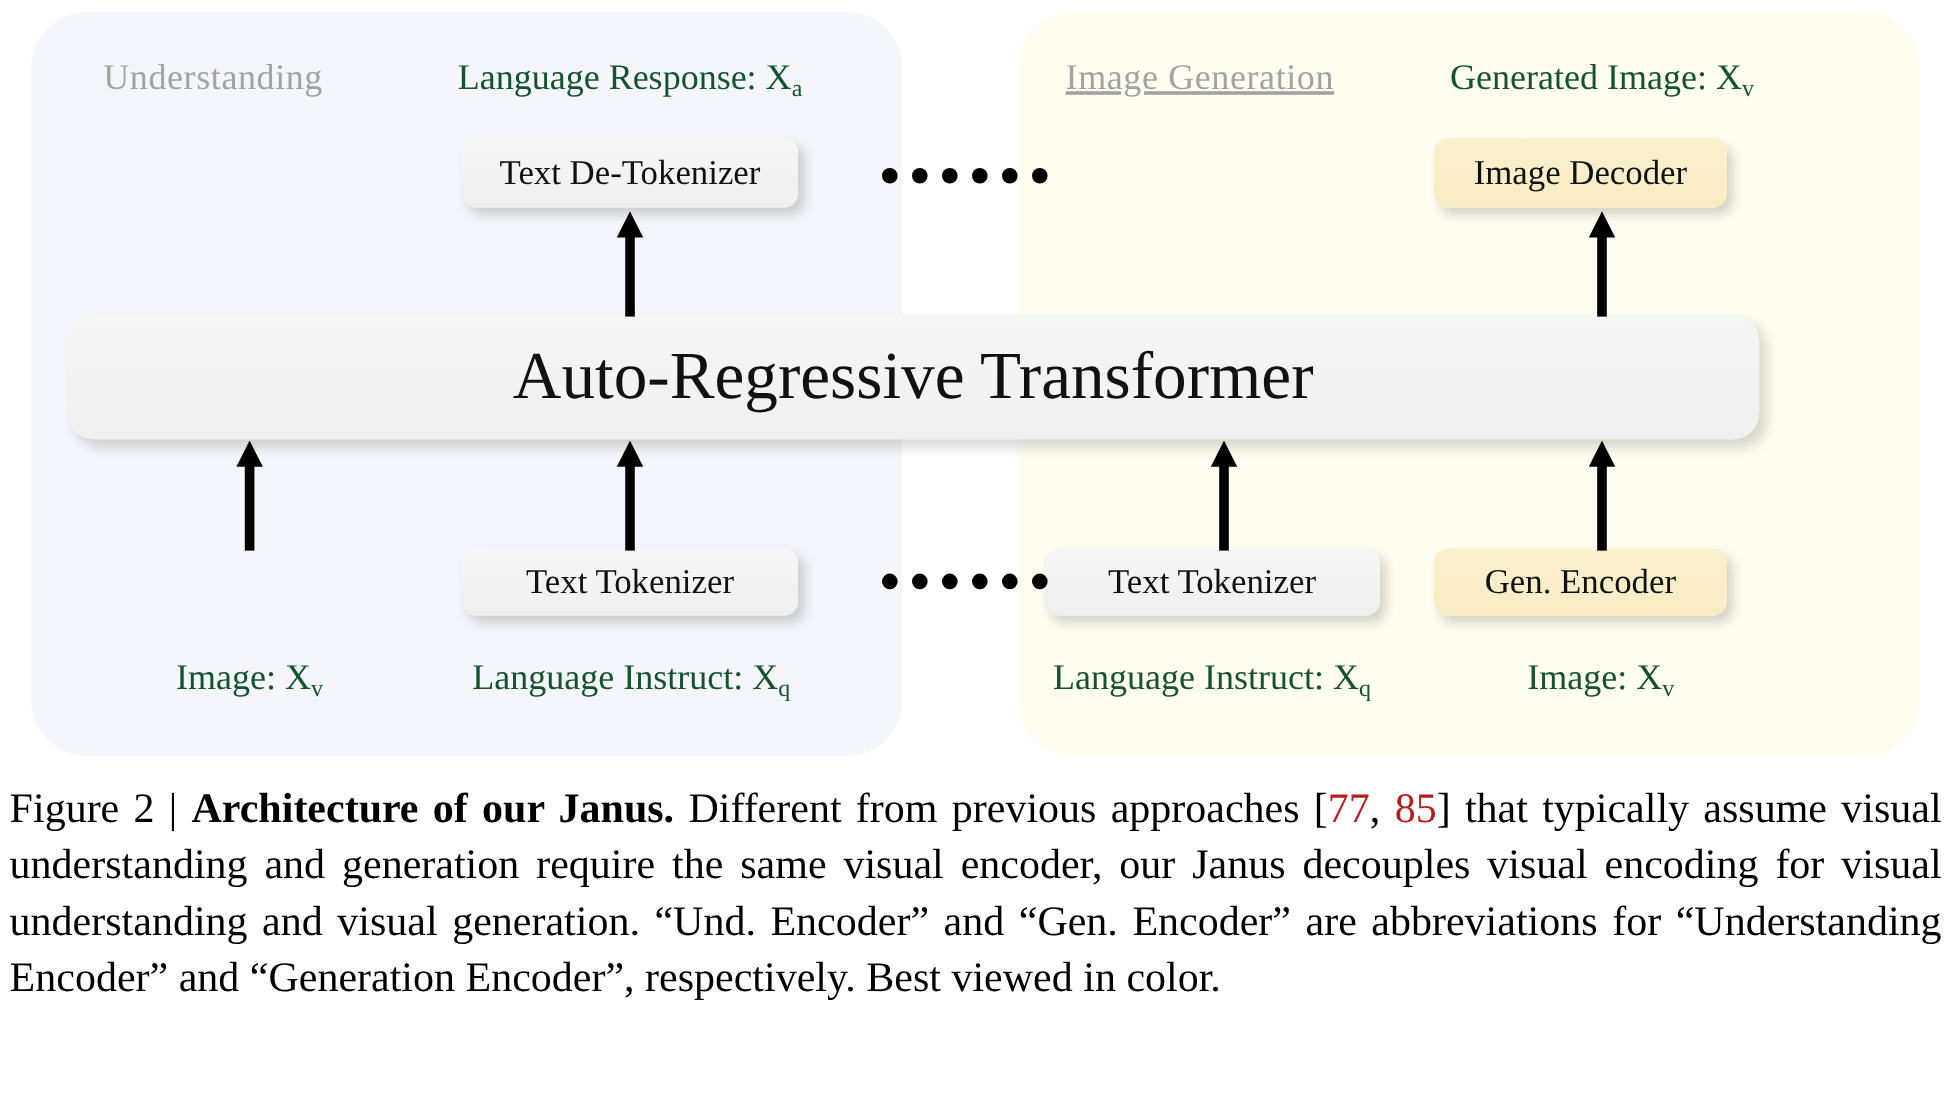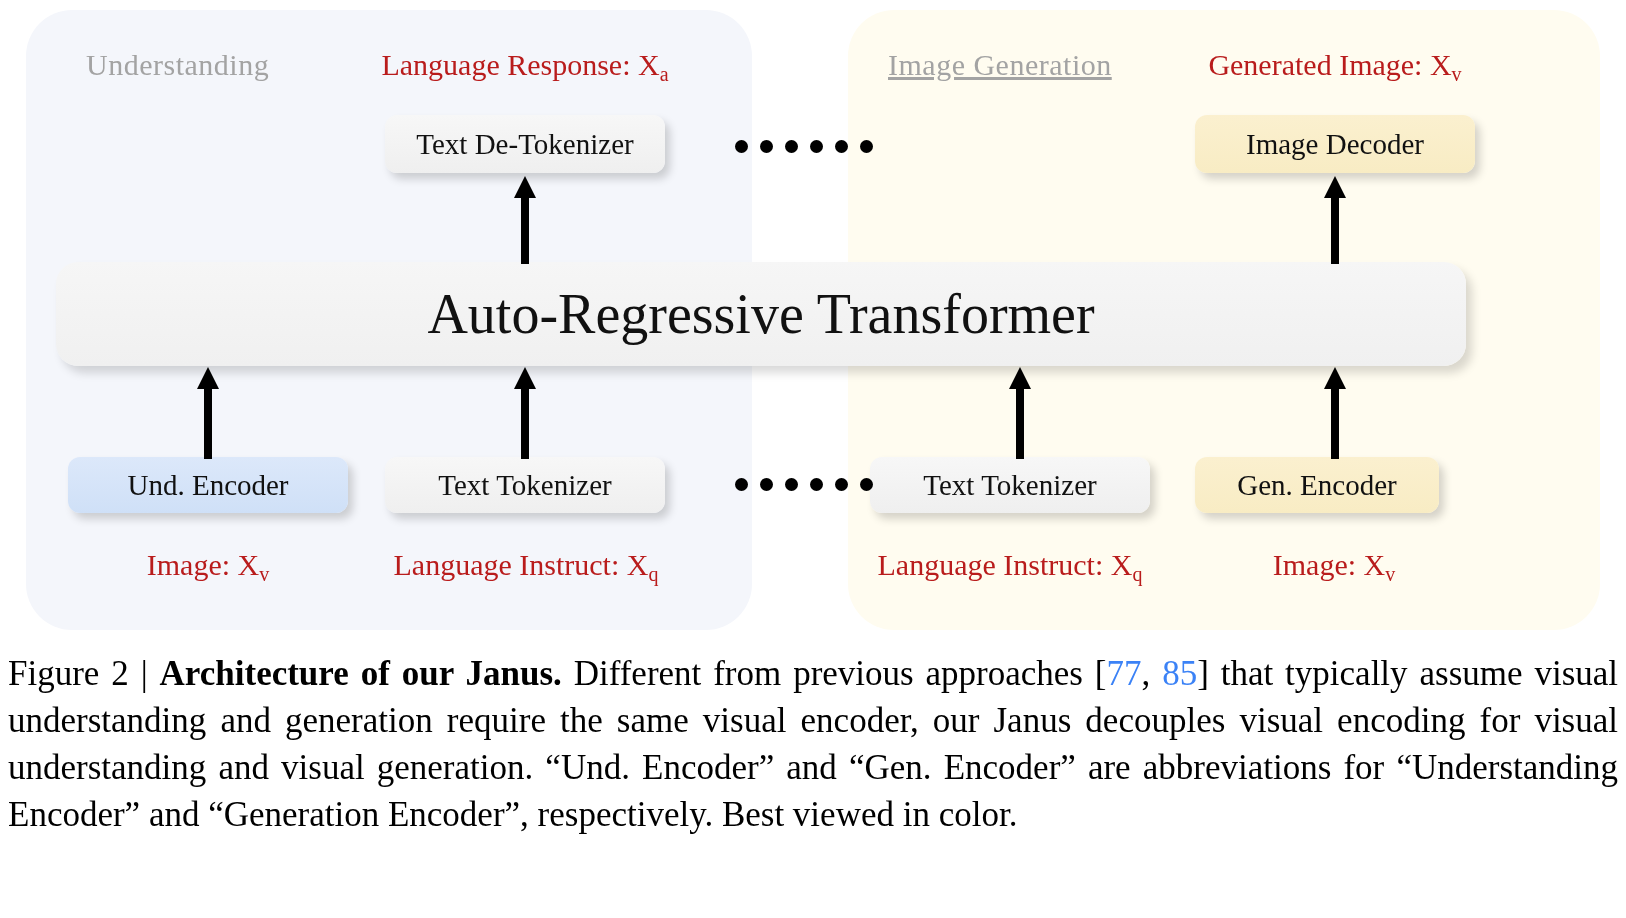--- a/index.html
+++ b/index.html
@@ -50,21 +50,21 @@
     letter-spacing: 0.5px;
     white-space: nowrap;
     font-family: "Liberation Serif", "DejaVu Serif", serif;
   }
   #heading-understanding { left: 86px;  top: 48px; }
   #heading-generation    { left: 888px; top: 48px; text-decoration: underline; }
 
   
   .io-label {
     position: absolute;
-    color: #b91c1c;
+    color: #14532d;
     font-size: 30px;
     white-space: nowrap;
     text-align: center;
     font-family: "Liberation Serif", "DejaVu Serif", serif;
   }
   .io-label .sub {
     font-size: 20px;
     vertical-align: -0.28em;
     letter-spacing: 0;
   }
@@ -92,21 +92,21 @@
     background: linear-gradient(180deg, #f7f7f7 0%, #efefef 100%);
   }
   .box.blue {
     background: linear-gradient(180deg, #dce8fa 0%, #cfe0f7 100%);
   }
   .box.cream {
     background: linear-gradient(180deg, #fbf0cf 0%, #f8ecc4 100%);
   }
 
   #box-text-detokenizer { left: 385px;  top: 115px; width: 280px; height: 58px; }
-  #box-image-decoder    { left: 1195px; top: 115px; width: 280px; height: 58px; }
+  #box-image-decoder    { left: 1195px; top: 115px; width: 244px; height: 58px; }
   #box-und-encoder      { left: 68px;   top: 457px; width: 280px; height: 56px; }
   #box-text-tokenizer-left  { left: 385px;  top: 457px; width: 280px; height: 56px; }
   #box-text-tokenizer-right { left: 870px;  top: 457px; width: 280px; height: 56px; }
   #box-gen-encoder      { left: 1195px; top: 457px; width: 244px; height: 56px; }
 
   
   #box-transformer {
     position: absolute;
     left: 56px;
     top: 262px;
@@ -160,21 +160,21 @@
     left: 8px;
     top: 650px;
     width: 1610px;
     font-size: 35px;
     line-height: 47px;
     color: #000000;
     text-align: justify;
     font-family: "Liberation Serif", "DejaVu Serif", serif;
   }
   #caption b { font-weight: bold; }
-  #caption .cite { color: #3b82f6; }
+  #caption .cite { color: #b91c1c; }
 </style>
 </head>
 <body>
 
 <div id="figure-root">
 
   <div class="panel" id="panel-understanding"></div>
   <div class="panel" id="panel-generation"></div>
 
   <div class="panel-heading" id="heading-understanding">Understanding</div>
@@ -199,21 +199,20 @@
   <div class="io-label" id="label-image-right">
     <span>Image: X</span><span class="sub">v</span>
   </div>
 
   <div class="box neutral" id="box-text-detokenizer">Text De-Tokenizer</div>
 
   <div class="box cream" id="box-image-decoder">Image Decoder</div>
 
   <div id="box-transformer">Auto-Regressive Transformer</div>
 
-  <div class="box blue" id="box-und-encoder">Und. Encoder</div>
 
   <div class="box neutral" id="box-text-tokenizer-left">Text Tokenizer</div>
 
   <div class="box neutral" id="box-text-tokenizer-right">Text Tokenizer</div>
 
   <div class="box cream" id="box-gen-encoder">Gen. Encoder</div>
 
   <div class="arrow" id="arrow-to-detokenizer">
     <svg width="26" height="88" viewBox="0 0 26 88">
       <polygon points="13,0 2,22 24,22" fill="#000"></polygon>

